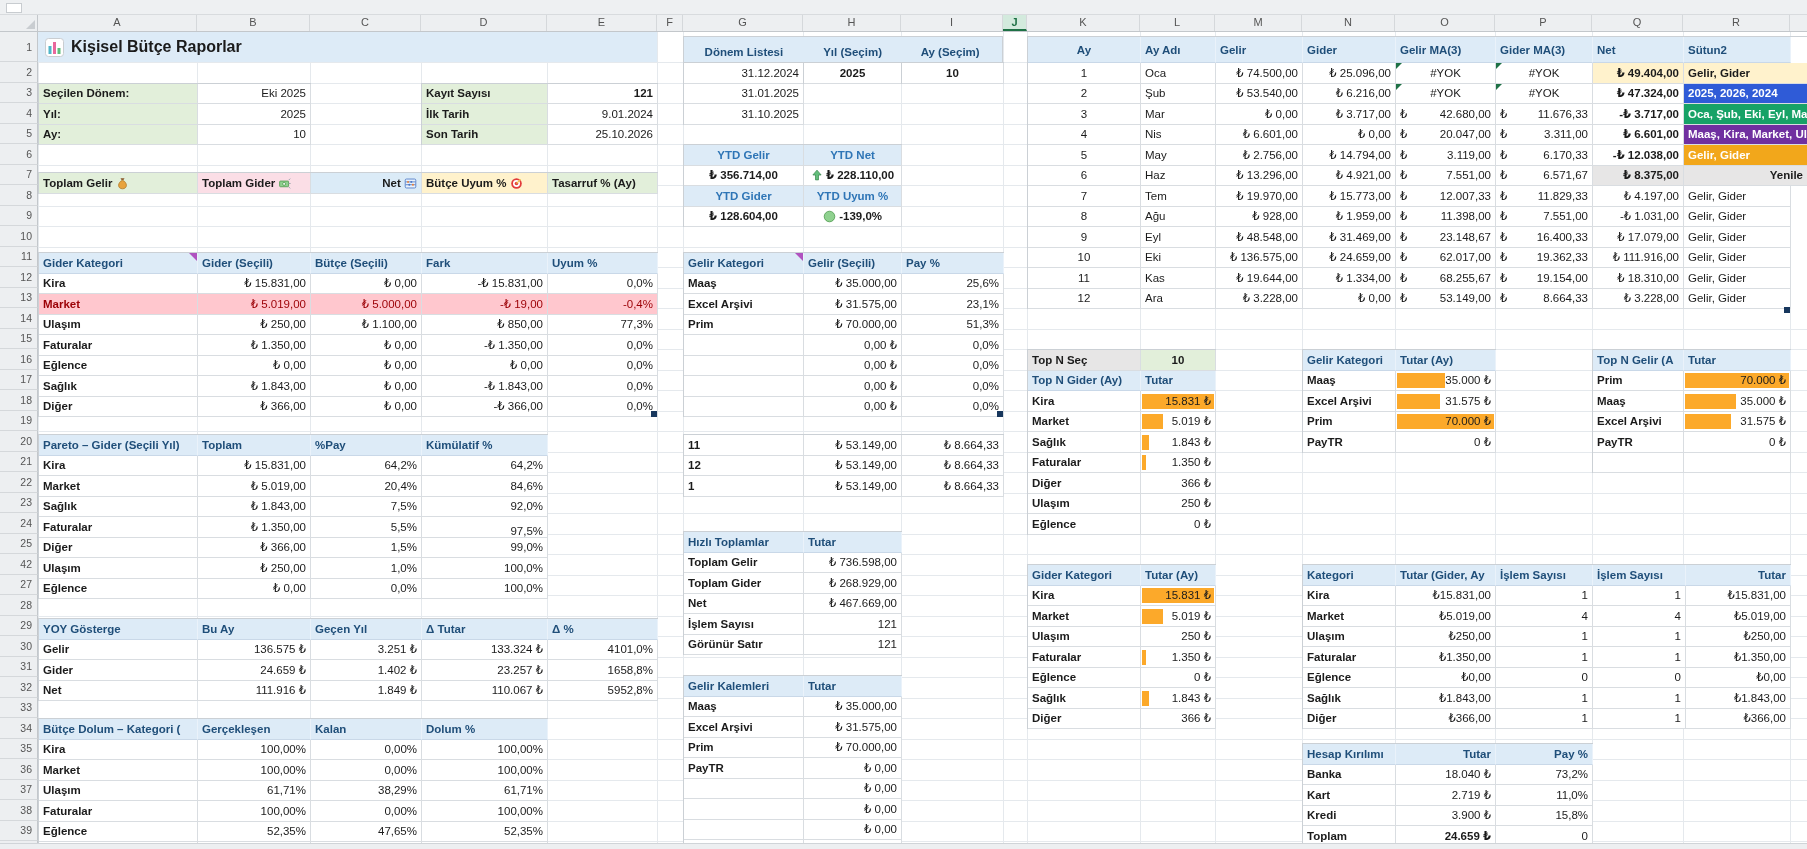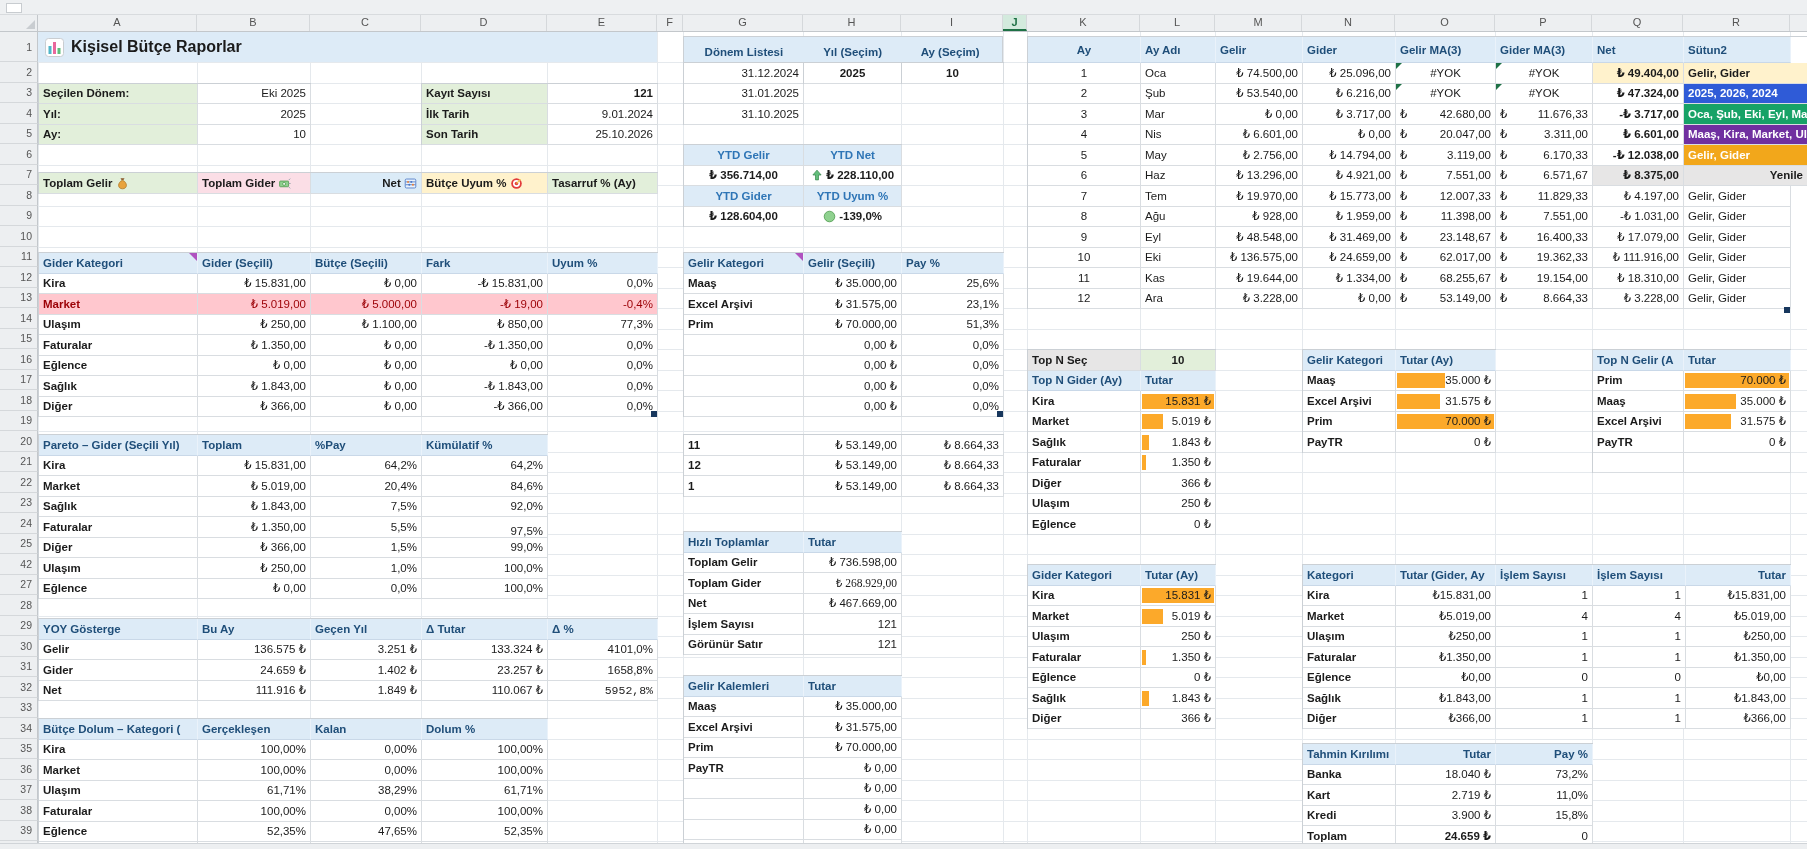--- a/index.html
+++ b/index.html
@@ -596,21 +596,21 @@
         </div>
         <div class="td a-r" style="width: 113px;">
           <span>111.916 ₺</span>
         </div>
         <div class="td a-r" style="width: 111px;">
           <span>1.849 ₺</span>
         </div>
         <div class="td a-r" style="width: 126px;">
           <span>110.067 ₺</span>
         </div>
-        <div class="td a-r" style="width: 110px; font-family: Liberation Mono, monospace;">
+        <div class="td a-r" style="width: 110px;">
           <span>5952,8%</span>
         </div>
       </div>
     </div>
 </div>
 
 <div class="tbl" style="left:38px;top:718px;">
   <div class="tr th">
       <div class="td a-l" style="width: 159px;">
         <span>Bütçe Dolum – Kategori (</span>
@@ -917,21 +917,21 @@
           <span>Toplam Gelir</span>
         </div>
         <div class="td a-r" style="width: 98px;">
           <span>₺ 736.598,00</span>
         </div>
       </div>
       <div class="tr">
         <div class="td a-l lbl" style="width: 120px;">
           <span>Toplam Gider</span>
         </div>
-        <div class="td a-r" style="width: 98px; font-family: Liberation Serif, serif;">
+        <div class="td a-r" style="width: 98px;">
           <span>₺ 268.929,00</span>
         </div>
       </div>
       <div class="tr">
         <div class="td a-l lbl" style="width: 120px;">
           <span>Net</span>
         </div>
         <div class="td a-r" style="width: 98px;">
           <span>₺ 467.669,00</span>
         </div>
@@ -1798,21 +1798,21 @@
         <div class="td a-r" style="width: 105px;">
           <span>₺366,00</span>
         </div>
       </div>
     </div>
 </div>
 
 <div class="tbl" style="left:1302px;top:743px;">
   <div class="tr th">
       <div class="td a-l" style="width: 93px;">
-        <span>Tahmin Kırılımı</span>
+        <span>Hesap Kırılımı</span>
       </div>
       <div class="td a-r" style="width: 100px;">
         <span>Tutar</span>
       </div>
       <div class="td a-r" style="width: 97px;">
         <span>Pay %</span>
       </div>
     </div>
   <div>
       <div class="tr">

